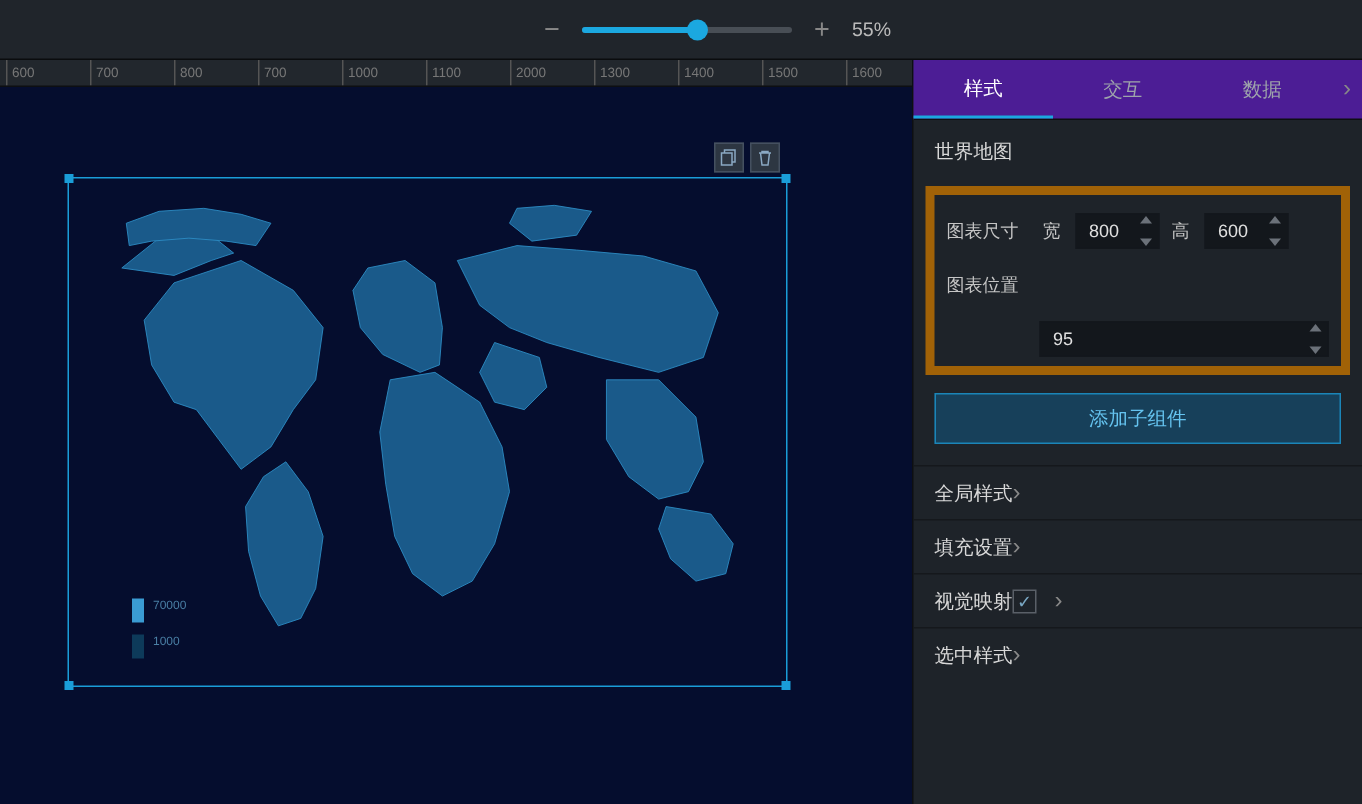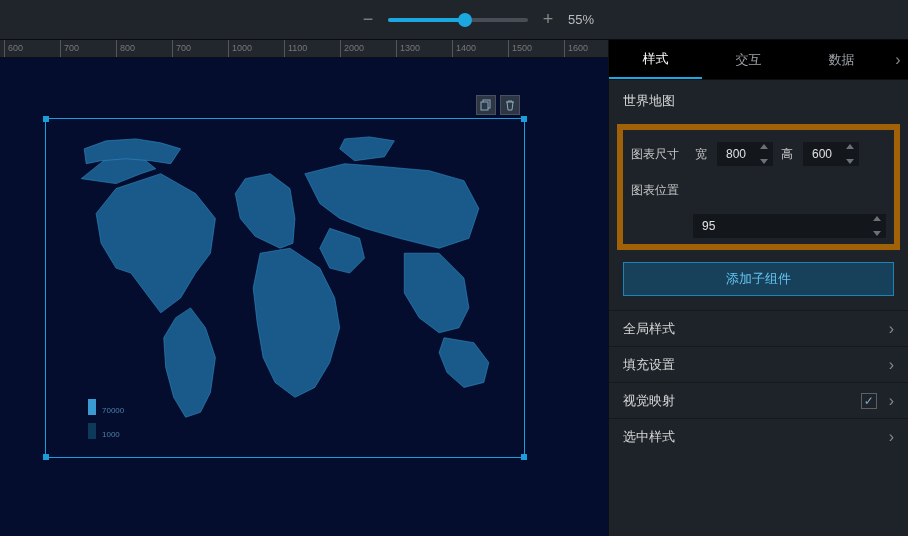--- a/index.html
+++ b/index.html
@@ -58,26 +58,26 @@
 .obj-toolbar { position:absolute; right:4px; top:-24px; display:flex; gap:4px; }
 .obj-tool {
   width:20px; height:20px; background:#2d3642; border:1px solid #455060;
   display:flex; align-items:center; justify-content:center; color:#8aa9c4; cursor:pointer;
 }
 .map-svg { width:100%; height:100%; }
 .legend-box {
   position:absolute; left:18px; bottom:18px; display:flex; flex-direction:column; gap:8px;
   font-size:8px; color:#4a7fa5;
 }
-.legend-row { display:flex; align-items:flex-end; gap:6px;padding-left:24px; }
+.legend-row { display:flex; align-items:flex-start; gap:6px;padding-left:24px; }
 .legend-sw { width:8px; height:16px; }
 .side-panel {
   width:300px; background:#1e2329; border-left:1px solid #0d0f12; display:flex; flex-direction:column;
 }
-.panel-tabs { display:flex; height:40px; border-bottom:1px solid #0d0f12; background:#000000; }
+.panel-tabs { display:flex; height:40px; border-bottom:1px solid #0d0f12; background:#4c1d95; }
 .panel-tab {
   flex:1; display:flex; align-items:center; justify-content:center;
   color:#9ea4ab; font-size:13px; cursor:pointer;
 }
 .panel-tab.active { color:#fff; border-bottom:2px solid #1ba8e0; }
 .tab-more { width:20px; display:flex; align-items:center; justify-content:center; color:#888; cursor:pointer; }
 .panel-body { flex:1; overflow:auto; padding:0; }
 .section-title {
   padding:12px 14px 8px; color:#d8d8d8; font-size:13px;
 }
@@ -101,21 +101,21 @@
 .spinner .arr { width:0; height:0; border-left:4px solid transparent; border-right:4px solid transparent; cursor:pointer; margin:0 auto; }
 .spinner .arr.up { border-bottom:5px solid #6b7179; }
 .spinner .arr.dn { border-top:5px solid #6b7179; }
 .add-sub-btn {
   margin:8px 14px 14px; height:34px; border:1px solid #1b85b8;
   background:#17405a; color:#65c3ef; font-size:13px; cursor:pointer;
   display:flex; align-items:center; justify-content:center;
 }
 .exp-row {
   height:36px; padding:0 14px; border-top:1px solid #15181c;
-  display:flex; align-items:center; justify-content:space-between; cursor:pointer;
+  display:flex; align-items:center; cursor:pointer;
 }
 .exp-row .label { color:#d8d8d8; font-size:13px; }
 .exp-row .right { display:flex; align-items:center; gap:12px; }
 .chevron { color:#888; font-size:16px; }
 .chk {
   width:16px; height:16px; border:1px solid #5a6068;
   display:flex; align-items:center; justify-content:center; color:#7aa8c4;
 }
 </style>
 </head>

